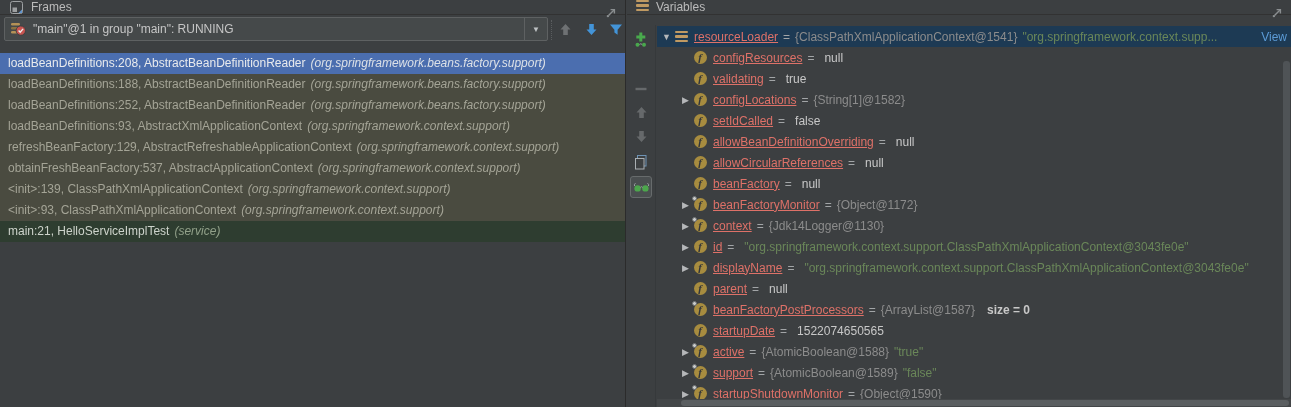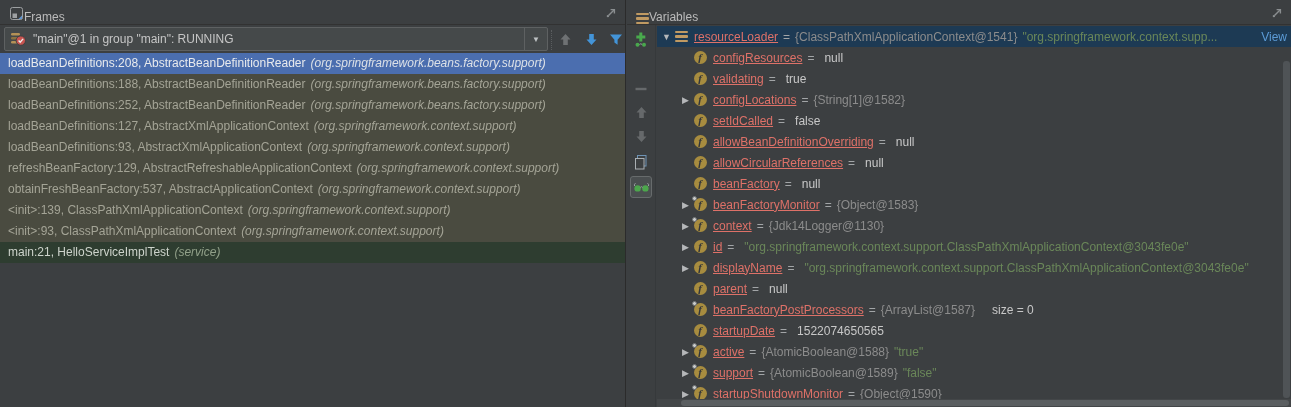--- a/index.html
+++ b/index.html
@@ -7,22 +7,22 @@
   body {
     width:1291px; height:407px; position:relative; overflow:hidden;
     background:var(--bg,#3C3F41);
     font-family:"Liberation Sans", sans-serif; font-size:12px; color:var(--text,#BBBBBB);
   }
   .panel { position:absolute; top:0; height:407px; }
   .frames-panel { left:0; width:626px; border-right:1px solid var(--panel-border,#2B2B2B); }
   .vars-panel { left:627px; width:664px; }
 
   header.panel-header {
-    height:25px; border-bottom:1px solid var(--header-border,#323232);
-    display:flex; align-items:flex-end; padding:0 9px; position:relative;
+    height:15px; border-bottom:1px solid var(--header-border,#323232);
+    display:flex; align-items:flex-start; gap:7px; padding:0 9px; position:relative;
   }
   .hdr-title { color:var(--text,#BBBBBB); }
   .float-icon { position:absolute; right:8px; top:7px; cursor:pointer; }
 
   
   .frames-toolbar { position:relative; height:28px; }
   .frames-toolbar::before { content:''; position:absolute; left:551px; top:5px; bottom:3px; border-left:1px dotted #5A5D5F; }
   .thread-combo {
     position:absolute; left:4px; top:2px; width:544px; height:24px;
     background:var(--combo-bg,#45494A); border:1px solid var(--combo-border,#5E6162); border-radius:2px;
@@ -66,21 +66,21 @@
               font-size:11px; line-height:13px; text-align:center; }
   .final-dot { position:absolute; left:-1px; top:-2px; width:5px; height:5px; border-radius:50%;
                background:#C9CBCB; border:1px solid #6E7173; }
   .hamburger { width:13px; height:11px; display:flex; flex-direction:column; justify-content:space-between; }
   .hamburger i { height:2.4px; background:var(--hamburger,#C09A62); border-radius:1px; }
   .v-name { color:var(--var-name,#DE7168);text-decoration:underline; }
   .v-eq { color:#A2A5A7; margin:0 5px; }
   .v-ref { color:var(--var-ref,#8C8C8C); }
   .v-val { color:var(--var-value,#C8C8C8); margin-left:5px; }
   .v-val.string { color:var(--var-string,#6A8759); }
-  .v-extra { color:var(--var-value,#C8C8C8); margin-left:17px; }
+  .v-extra { color:var(--var-value,#C8C8C8); margin-left:12px;font-weight:bold; }
   .view-link { position:absolute; right:4px; color:var(--link,#5C9BD6); cursor:pointer; }
 
   
   .h-scrollbar { position:absolute; left:30px; right:0; bottom:0; height:8px; background:#434648; }
   .h-thumb { position:absolute; left:24px; right:2px; top:1px; height:6px; background:#5A5E60; border-radius:3px; }
   .v-scrollbar { position:absolute; right:1px; top:61px; bottom:9px; width:7px; }
   .v-thumb { position:absolute; left:0; top:0; right:0; bottom:0; background:#4F5356; border-radius:3px; }
 </style>
 </head>
 <body>
@@ -132,21 +132,20 @@
       <svg width="14" height="13" viewBox="0 0 14 13">
           <path d="M1 1.5 H13 L8.6 6.8 V11.8 L5.4 9.6 V6.8 Z" fill="#4394D8"></path>
         </svg>
     </button>
   </div>
 
   <div class="frames-list">
       <div class="frame-row selected"><span class="loc">loadBeanDefinitions:208, AbstractBeanDefinitionReader</span><span class="pkg">(org.springframework.beans.factory.support)</span></div>
       <div class="frame-row library"><span class="loc">loadBeanDefinitions:188, AbstractBeanDefinitionReader</span><span class="pkg">(org.springframework.beans.factory.support)</span></div>
       <div class="frame-row library"><span class="loc">loadBeanDefinitions:252, AbstractBeanDefinitionReader</span><span class="pkg">(org.springframework.beans.factory.support)</span></div>
-      <div class="frame-row library"><span class="loc">loadBeanDefinitions:127, AbstractXmlApplicationContext</span><span class="pkg">(org.springframework.context.support)</span></div>
       <div class="frame-row library"><span class="loc">loadBeanDefinitions:93, AbstractXmlApplicationContext</span><span class="pkg">(org.springframework.context.support)</span></div>
       <div class="frame-row library"><span class="loc">refreshBeanFactory:129, AbstractRefreshableApplicationContext</span><span class="pkg">(org.springframework.context.support)</span></div>
       <div class="frame-row library"><span class="loc">obtainFreshBeanFactory:537, AbstractApplicationContext</span><span class="pkg">(org.springframework.context.support)</span></div>
       <div class="frame-row library"><span class="loc">&lt;init&gt;:139, ClassPathXmlApplicationContext</span><span class="pkg">(org.springframework.context.support)</span></div>
       <div class="frame-row library"><span class="loc">&lt;init&gt;:93, ClassPathXmlApplicationContext</span><span class="pkg">(org.springframework.context.support)</span></div>
       <div class="frame-row user"><span class="loc">main:21, HelloServiceImplTest</span><span class="pkg">(service)</span></div>
     </div>
 </section>
 
 <section class="panel vars-panel">
@@ -295,21 +294,21 @@
       </div>
       <div class="var-row">
         <span class="indent" style="width: 19px;"></span>
         <span class="expander">▶</span>
         <span class="tree-icon">
           <span class="f-circle">f</span>
           <span class="final-dot"></span>
         </span>
         <span class="v-name">beanFactoryMonitor</span>
         <span class="v-eq">=</span>
-        <span class="v-ref">{Object@1583}</span>
+        <span class="v-ref">{Object@1172}</span>
       </div>
       <div class="var-row">
         <span class="indent" style="width: 19px;"></span>
         <span class="expander">▶</span>
         <span class="tree-icon">
           <span class="f-circle">f</span>
           <span class="final-dot"></span>
         </span>
         <span class="v-name">context</span>
         <span class="v-eq">=</span>

